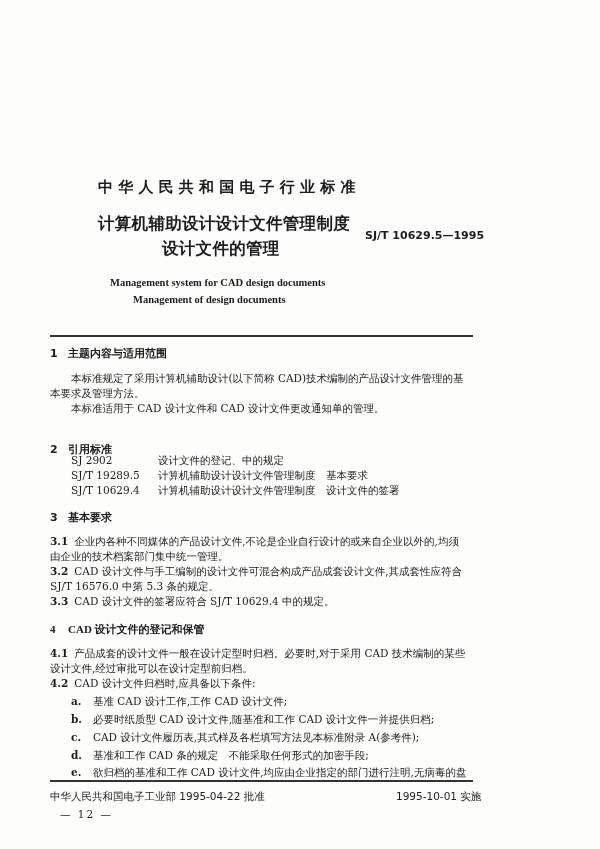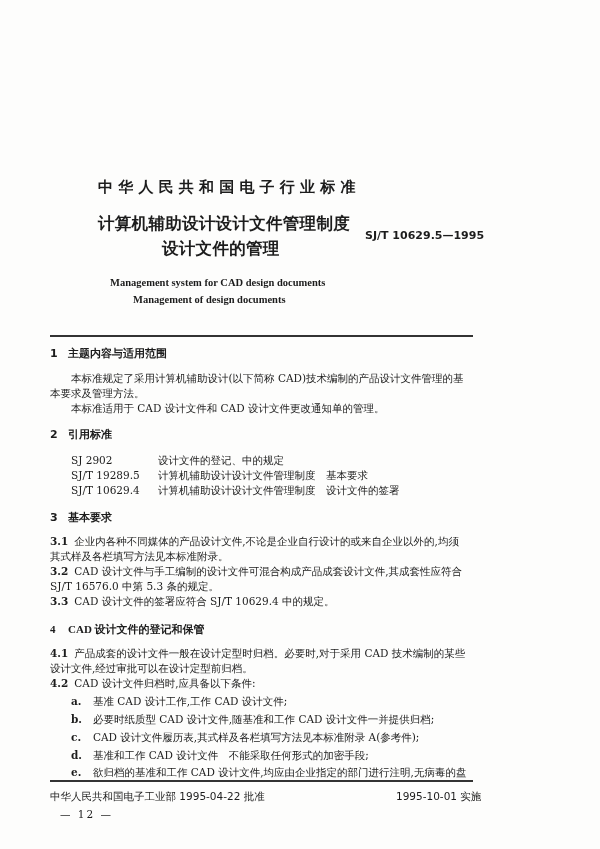--- a/index.html
+++ b/index.html
@@ -48,40 +48,40 @@
 
 <div class="rule top"></div>
 
 <div class="abs gothic h" style="left:50px; top:346px;">
   <span class="hn">1</span><span>主题内容与适用范围</span>
 </div>
 <div class="abs p" style="left:71px; top:372px;">本标准规定了采用计算机辅助设计(以下简称 CAD)技术编制的产品设计文件管理的基</div>
 <div class="abs p" style="left:50px; top:387px;">本要求及管理方法。</div>
 <div class="abs p" style="left:71px; top:402px;">本标准适用于 CAD 设计文件和 CAD 设计文件更改通知单的管理。</div>
 
-<div class="abs gothic h" style="left:50px; top:427px;">
+<div class="abs gothic h" style="left:50px; top:442px;">
   <span class="hn">2</span><span>引用标准</span>
 </div>
 <div class="abs p" style="left:71px; top:454px;">
   <span class="ref-code">SJ 2902</span><span>设计文件的登记、中的规定</span>
 </div>
 <div class="abs p" style="left:71px; top:469px;">
   <span class="ref-code">SJ/T 19289.5</span><span>计算机辅助设计设计文件管理制度　基本要求</span>
 </div>
 <div class="abs p" style="left:71px; top:484px;">
   <span class="ref-code">SJ/T 10629.4</span><span>计算机辅助设计设计文件管理制度　设计文件的签署</span>
 </div>
 
 <div class="abs gothic h" style="left:50px; top:510px;">
   <span class="hn">3</span><span>基本要求</span>
 </div>
 <div class="abs p" style="left:50px; top:535px;">
   <span class="num">3.1</span><span>企业内各种不同媒体的产品设计文件,不论是企业自行设计的或来自企业以外的,均须</span>
 </div>
-<div class="abs p" style="left:50px; top:550px;">其式样及各栏填写方法见本标准附录。</div>
+<div class="abs p" style="left:50px; top:550px;">由企业的技术档案部门集中统一管理。</div>
 <div class="abs p" style="left:50px; top:565px;">
   <span class="num">3.2</span><span>CAD 设计文件与手工编制的设计文件可混合构成产品成套设计文件,其成套性应符合</span>
 </div>
 <div class="abs p" style="left:50px; top:580px;">SJ/T 16576.0 中第 5.3 条的规定。</div>
 <div class="abs p" style="left:50px; top:595px;">
   <span class="num">3.3</span><span>CAD 设计文件的签署应符合 SJ/T 10629.4 中的规定。</span>
 </div>
 
 <div class="abs serif h" style="left:50px; top:622px;">
   <span class="hn">4</span><span>CAD 设计文件的登记和保管</span>
@@ -97,21 +97,21 @@
 <div class="abs p" style="left:71px; top:695px;">
   <span class="list-label">a.</span><span>基准 CAD 设计工作,工作 CAD 设计文件;</span>
 </div>
 <div class="abs p" style="left:71px; top:713px;">
   <span class="list-label">b.</span><span>必要时纸质型 CAD 设计文件,随基准和工作 CAD 设计文件一并提供归档;</span>
 </div>
 <div class="abs p" style="left:71px; top:731px;">
   <span class="list-label">c.</span><span>CAD 设计文件履历表,其式样及各栏填写方法见本标准附录 A(参考件);</span>
 </div>
 <div class="abs p" style="left:71px; top:749px;">
-  <span class="list-label">d.</span><span>基准和工作 CAD 设计文件　不能采取任何形式的加密手段;</span>
+  <span class="list-label">d.</span><span>基准和工作 CAD 条的规定　不能采取任何形式的加密手段;</span>
 </div>
 <div class="abs p" style="left:71px; top:766px;">
   <span class="list-label">e.</span><span>欲归档的基准和工作 CAD 设计文件,均应由企业指定的部门进行注明,无病毒的盘</span>
 </div>
 
 <div class="rule bottom"></div>
 
 <div class="abs gothic footer-left">中华人民共和国电子工业部 1995-04-22 批准</div>
 <div class="abs gothic footer-right">1995-10-01 实施</div>
 <div class="abs page-num">— 12 —</div>

